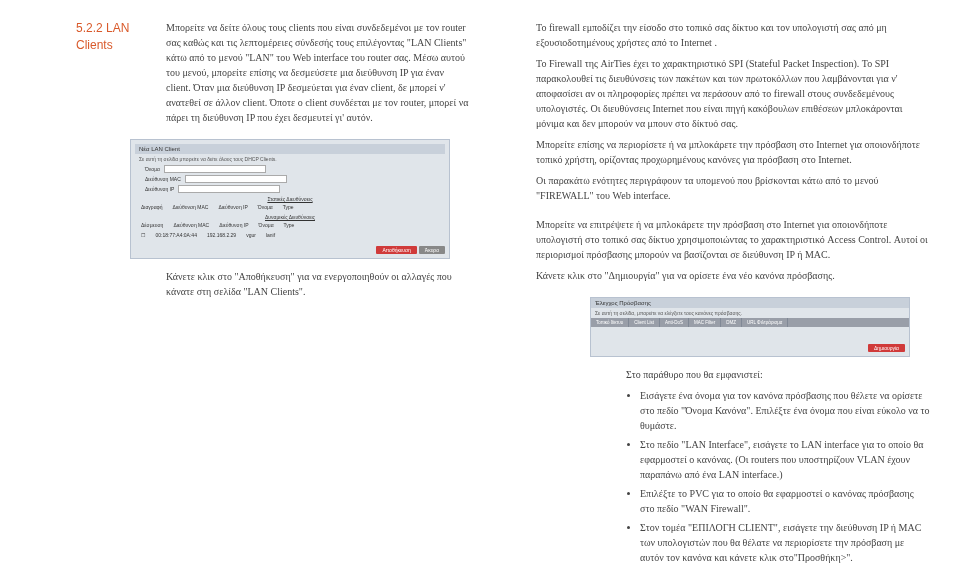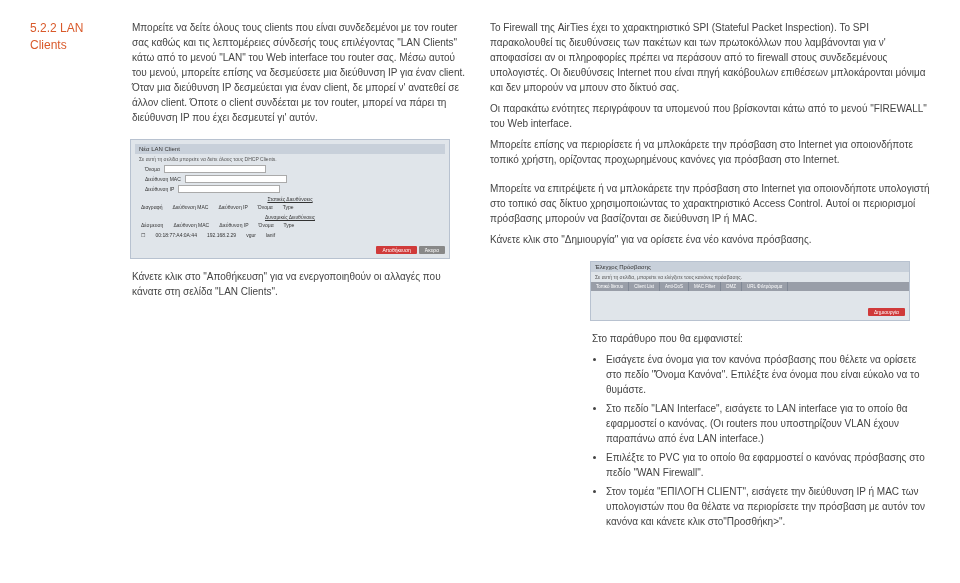--- a/index.html
+++ b/index.html
@@ -16,35 +16,36 @@
     gap: 20px;
   }
   .left-col {
     width: 440px;
   }
   .right-col {
     width: 440px;
   }
   .row {
     display: flex;
-    gap: 12px;
     margin-bottom: 8px;
+    margin-left: 46px;
   }
   .label-col {
     width: 90px;
     color: #d95a2b;
     font-size: 12px;
     line-height: 1.4;
     flex-shrink: 0;
   }
   .text-col {
     flex: 1;
     font-size: 10px;
     line-height: 1.5;
     color: #444;
+    font-family: Liberation Serif, serif;
   }
   .text-col p {
     margin: 0 0 6px 0;
   }
   .mock-img {
     width: 320px;
     height: 120px;
     background: #e0e5ea;
     border: 1px solid #b8c2d0;
     margin: 8px 0 10px 100px;
@@ -189,23 +190,24 @@
       <div class="label-col"></div>
       <div class="text-col">
         <p>Κάνετε κλικ στο "Αποθήκευση" για να ενεργοποιηθούν οι αλλαγές που κάνατε στη σελίδα "LAN Clients".</p>
       </div>
     </div>
   </div>
 
   <div class="right-col">
     <div class="row">
       <div class="text-col">
+        <p>Το firewall εμποδίζει την είσοδο στο τοπικό σας δίκτυο και τον υπολογιστή σας  από μη εξουσιοδοτημένους χρήστες από το Internet .</p>
         <p>Το Firewall της AirTies έχει το χαρακτηριστικό SPI (Stateful Packet Inspection). Το SPI παρακολουθεί τις διευθύνσεις των πακέτων και των πρωτοκόλλων που λαμβάνονται για ν' αποφασίσει αν οι πληροφορίες πρέπει να περάσουν από το firewall στους συνδεδεμένους υπολογιστές. Οι διευθύνσεις Internet  που είναι πηγή κακόβουλων επιθέσεων μπλοκάρονται μόνιμα  και δεν μπορούν να μπουν στο δίκτυό σας.</p>
+        <p>Μπορείτε επίσης να περιορίσετε ή να μπλοκάρετε την πρόσβαση στο Internet για οποιονδήποτε τοπικό χρήστη, ορίζοντας προχωρημένους κανόνες για πρόσβαση στο Internet.</p>
         <p>Οι παρακάτω ενότητες περιγράφουν τα υπομενού που βρίσκονται κάτω από το μενού "FIREWALL" του Web interface.</p>
-        <p>Μπορείτε επίσης να περιορίσετε ή να μπλοκάρετε την πρόσβαση στο Internet για οποιονδήποτε τοπικό χρήστη, ορίζοντας προχωρημένους κανόνες για πρόσβαση στο Internet.</p>
       </div>
     </div>
 
     <div class="row">
       <div class="text-col">
         <p>Μπορείτε να επιτρέψετε ή να μπλοκάρετε την πρόσβαση στο Internet για οποιονδήποτε υπολογιστή  στο τοπικό σας δίκτυο χρησιμοποιώντας το χαρακτηριστικό Access Control. Αυτοί οι περιορισμοί πρόσβασης μπορούν να βασίζονται σε διεύθυνση IP ή MAC.</p>
         <p>Κάνετε κλικ στο "Δημιουργία" για να ορίσετε ένα νέο κανόνα πρόσβασης.</p>
       </div>
     </div>
 

